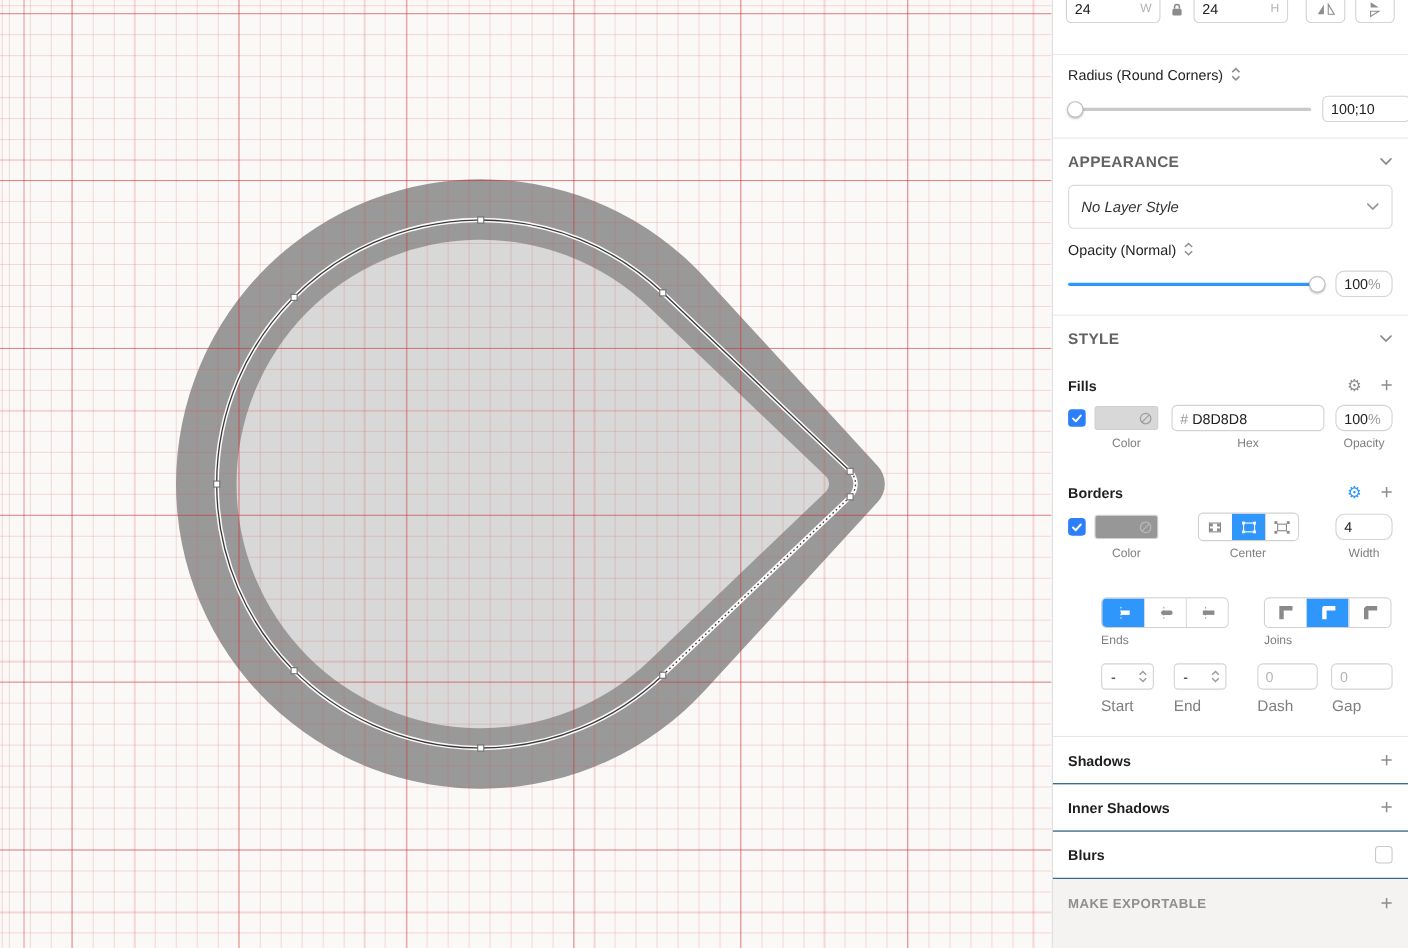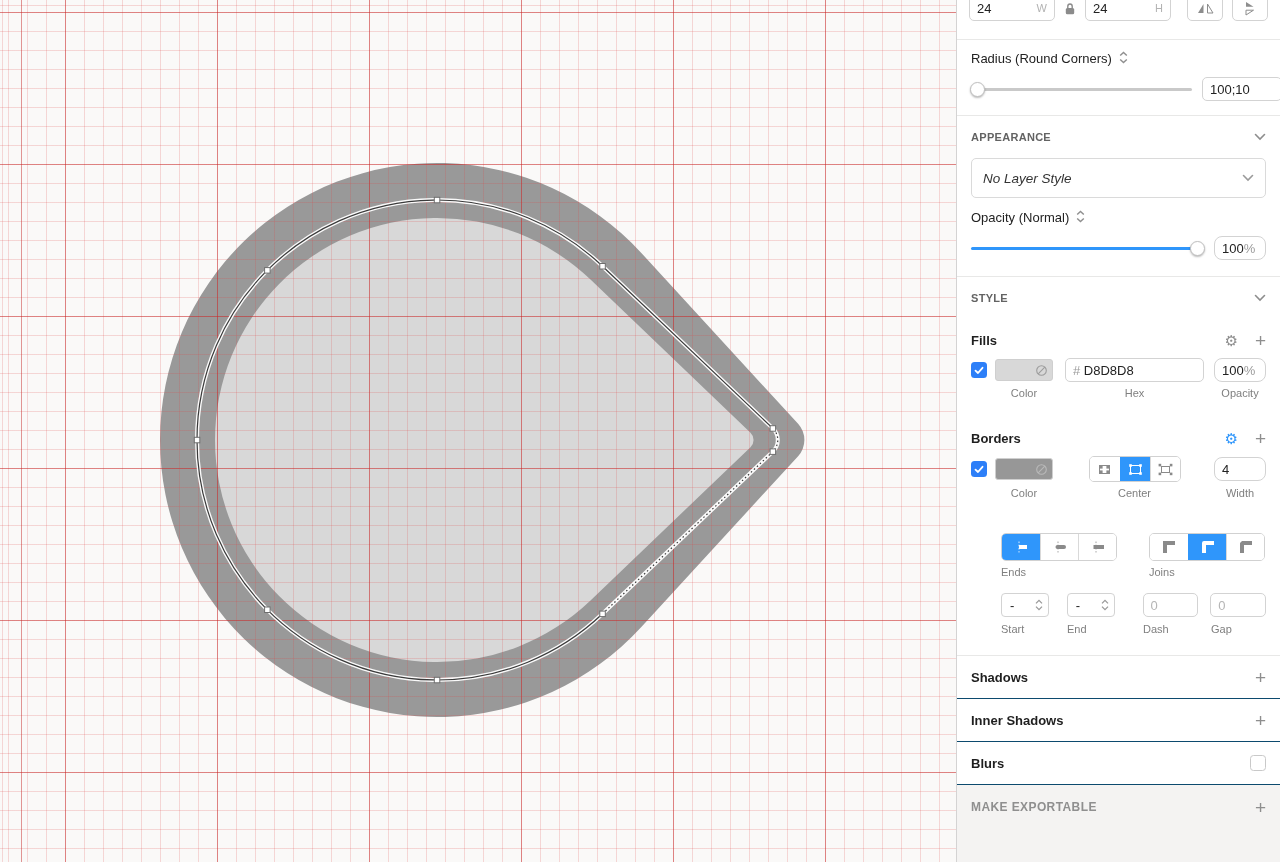--- a/index.html
+++ b/index.html
@@ -18,21 +18,21 @@
       repeating-linear-gradient(to right,  rgba(222,72,72,0.20) 0 1px, transparent 1px 19px),
       repeating-linear-gradient(to bottom, rgba(222,72,72,0.20) 0 1px, transparent 1px 19px);
     background-position: 65px 0, 0 12px, 8px 0, 0 12px;
   }
 
   
   .panel { flex:1; height:862px; background:#fff; border-left:1px solid #d4d3d3;
            display:flex; flex-direction:column; overflow:hidden; color:#2b2b2b; font-size:13px; }
   .sec { padding:0 14px; border-bottom:1px solid #e8e8e7; flex:none; }
 
-  .size-sec { height:40px; overflow:hidden; display:flex; align-items:flex-start; gap:9px; padding:0 12px;text-align:right; }
+  .size-sec { height:50px; overflow:hidden; display:flex; align-items:flex-start; gap:9px; padding:0 12px;text-align:right; }
   .tfield { height:26px; border:1px solid #d3d3d3; border-radius:5px; background:#fff;
             display:flex; align-items:center; padding:0 7px; white-space:nowrap; overflow:hidden; color:#222; }
   .size-field { width:86px; margin-top:-5px; }
   .unit { margin-left:auto; color:#b3b3b3; font-size:11px; }
   .lock-wrap { margin-top:2px; display:flex; align-items:center; }
   .icon-btn { width:36px; height:26px; margin-top:-5px; border:1px solid #d3d3d3; border-radius:5px;
               background:#fff; display:flex; align-items:center; justify-content:center; color:#8d8d8d; flex:none; }
   .btn-flip-h { margin-left:auto; }
 
   .radius-sec { padding-top:11px; padding-bottom:14px; }
@@ -41,21 +41,21 @@
   .slider { position:relative; flex:1; height:3px; border-radius:2px; background:#c9c9c9; }
   .slider.blue { background:#2f96fb; }
   .knob { position:absolute; top:-6px; width:15px; height:15px; border-radius:50%;
           background:#fff; border:1px solid #c0c0c0; box-shadow:0 1px 2px rgba(0,0,0,0.28); }
   .knob.left { left:-1px; } .knob.right { right:-1px; }
   .val-field { width:80px; height:24px; margin-right:-16px; }
   .pct-field { width:52px; height:24px;border-radius:8px; }
   .sym { color:#9b9b9b; }
 
   .sec-header { display:flex; align-items:center; height:42px; }
-  .sec-title { font-size:11px; font-weight:700; color:#636363; letter-spacing:0.3px; flex:1; }
+  .sec-title { font-size:14px; font-weight:700; color:#636363; letter-spacing:0.3px; flex:1; }
 
   .appearance-sec { padding-bottom:16px; }
   .dropdown { height:40px; border:1px solid #dadada; border-radius:5px; background:#fff;
               display:flex; align-items:center; justify-content:space-between; padding:0 11px; }
   .dd-text { font-style:italic; color:#333; font-size:13.5px; }
   .op-label { margin-top:12px; }
 
   .style-sec { padding-bottom:20px; }
   .block-header { display:flex; align-items:center; height:30px; margin-top:6px; }
   .block-header.borders { margin-top:24px;gap:48px; }
@@ -90,21 +90,21 @@
   .ml30 { margin-left:30px; } .ml32 { margin-left:32px; }
   .group-labels { display:flex; margin-top:5px; font-size:11px; color:#7f7f7f; }
   .gl { flex:none; }
 
   .dash-row { display:flex; align-items:center; margin-top:15px; }
   .select { width:48px; height:24px; border:1px solid #d3d3d3; border-radius:4px; background:#fff;
             display:flex; align-items:center; padding:0 5px 0 8px; color:#222; }
   .select .stp { margin-left:auto; display:flex; }
   .num-field { width:56px; height:24px; color:#b5b5b5; }
   .ml18 { margin-left:18px; } .ml28 { margin-left:28px; } .ml12 { margin-left:12px; }
-  .dash-labels { display:flex; margin-top:6px; font-size:11px; color:#7f7f7f; }
+  .dash-labels { display:flex; margin-top:6px; font-size:14px; color:#7f7f7f; }
 
   .prop-row { height:43px; display:flex; align-items:center; padding:0 14px; border-bottom:1px solid #0c4a6e; flex:none; }
   .prop-title { font-weight:700; font-size:13px; color:#1f1f1f; flex:1; }
 
   .export-sec { flex:1; background:#f4f3f2; padding:0 14px; }
   .export-row { height:44px; display:flex; align-items:center; }
   .export-title { font-size:12px; font-weight:700; color:#8f8f8f; letter-spacing:0.4px; flex:1; }
 
   svg { display:block; }
 </style>

